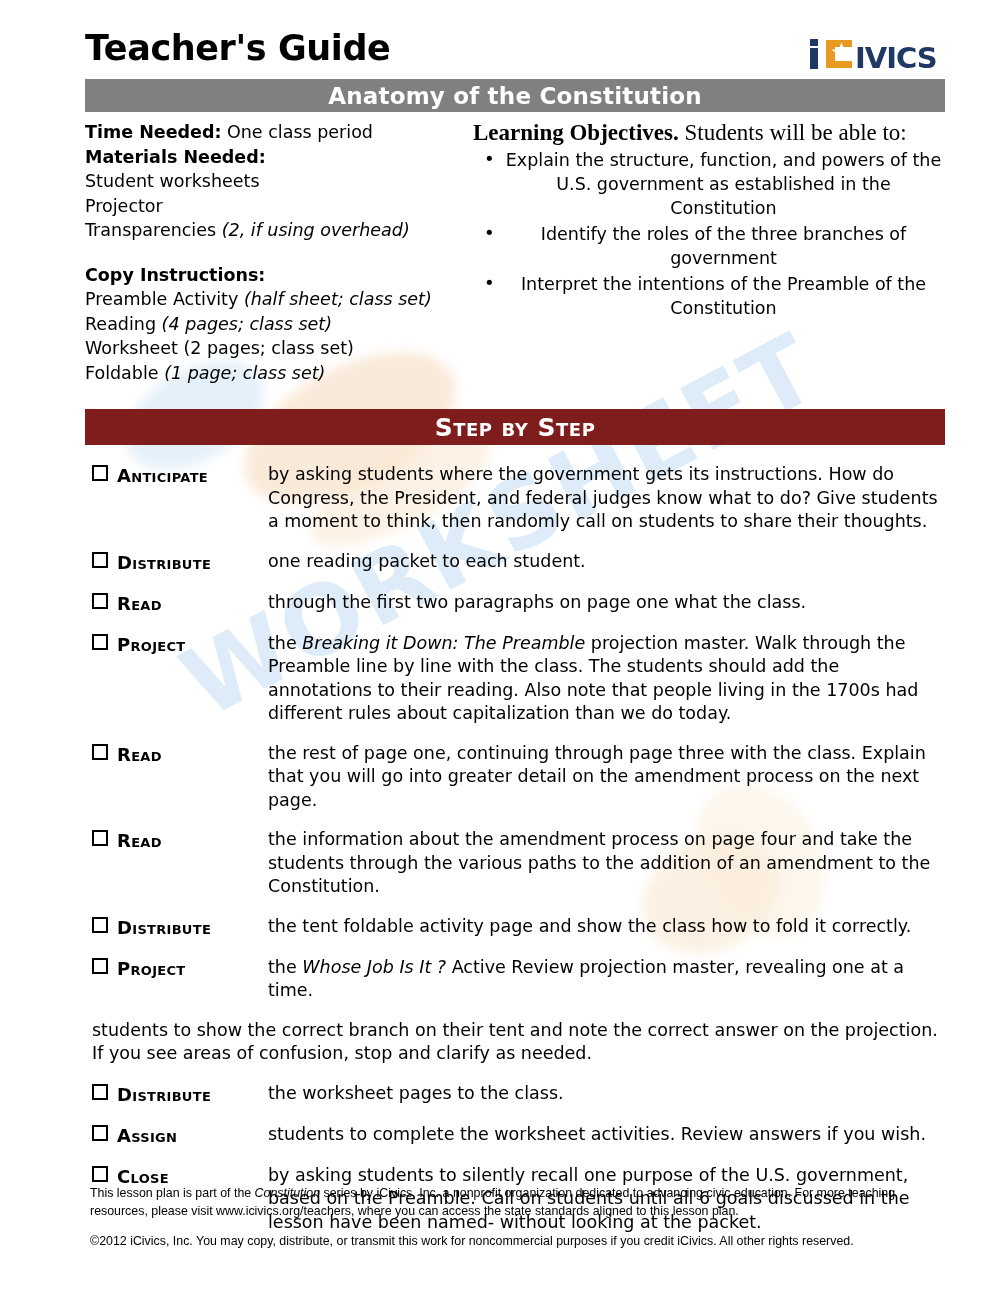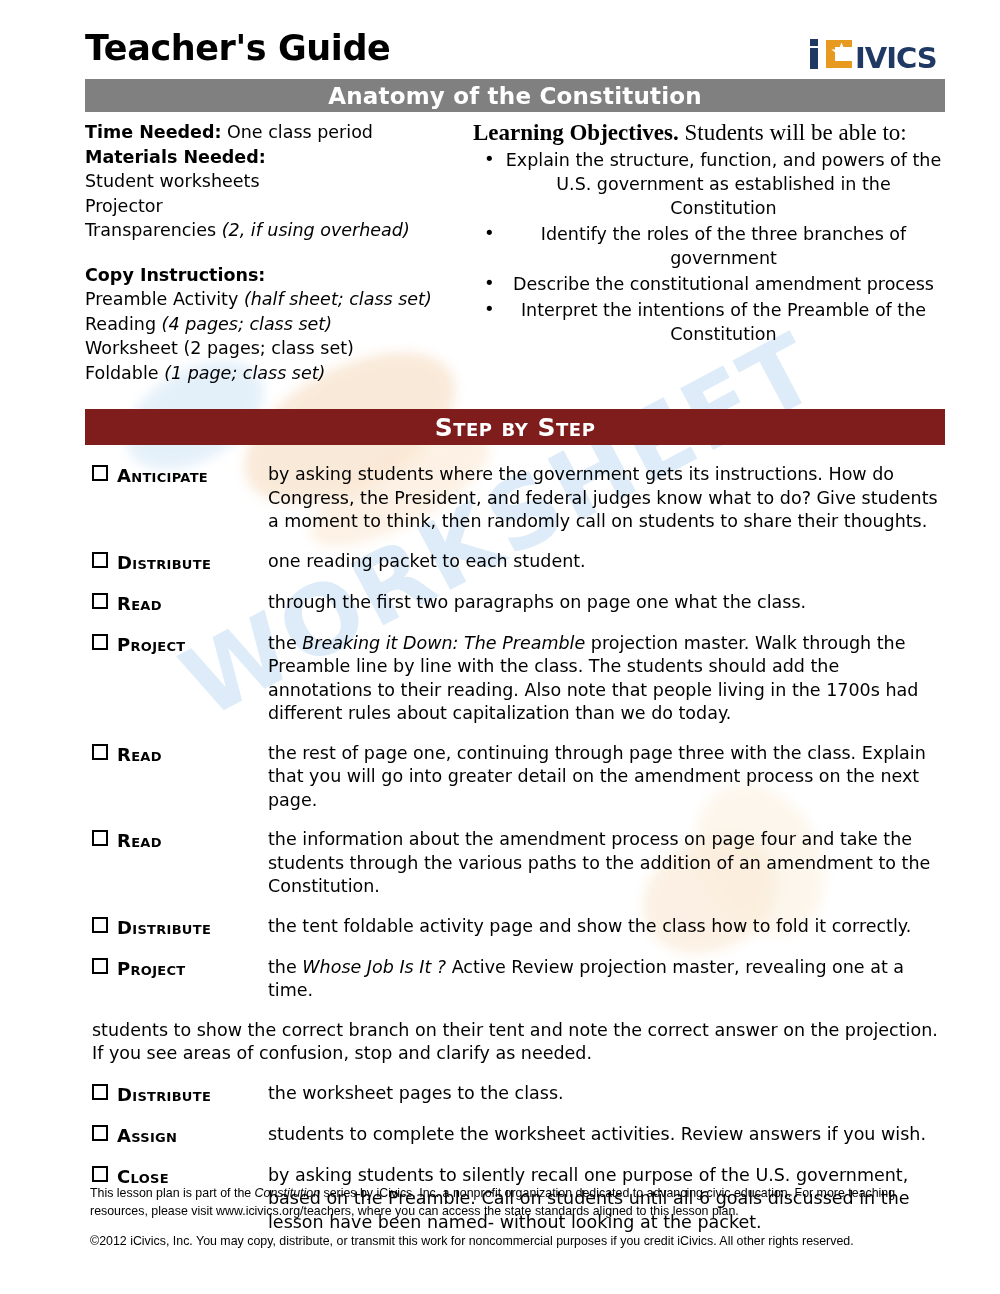--- a/index.html
+++ b/index.html
@@ -282,21 +282,20 @@
         </div>
       </div>
 
       <div class="col-right">
         <div class="lo-head">
           <b>Learning Objectives.</b><span>  Students will be able to:</span>
         </div>
         <ul class="lo">
           <li>Explain the structure, function, and powers of the U.S. government as established in the Constitution</li>
           <li>Identify the roles of the three branches of government</li>
-          <li>Describe the constitutional amendment process</li>
           <li>Interpret the intentions of the Preamble of the Constitution</li>
         </ul>
       </div>
 
     </div>
 
     <div class="step-bar">
       <span>Step by Step</span>
     </div>
 

